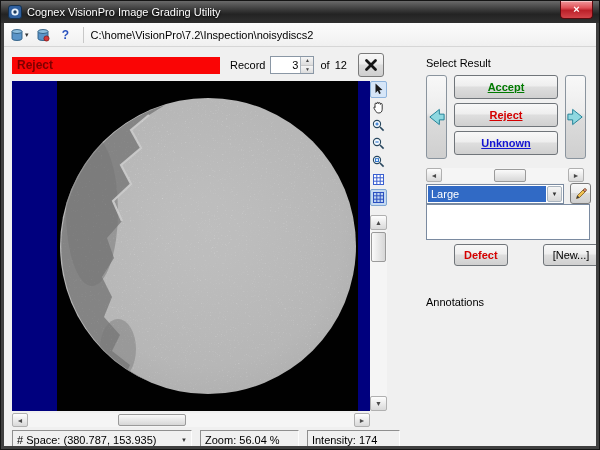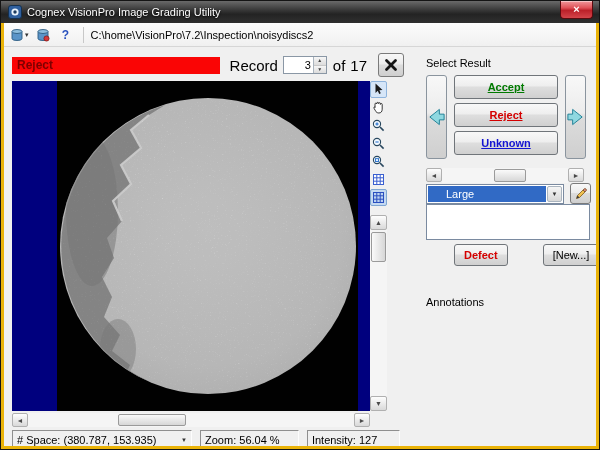--- a/index.html
+++ b/index.html
@@ -1,17 +1,17 @@
 <!DOCTYPE html>
 <html><head>
 <meta charset="utf-8">
 <style>
   * { box-sizing: border-box; margin: 0; padding: 0; }
   html,body { width:600px; height:450px; overflow:hidden; font-family:"Liberation Sans", sans-serif; }
-  .window { width:600px; height:450px; background:#eab308; border:1px solid #141414; display:flex; flex-direction:column; }
+  .window { width:600px; height:450px; background:#404040; border:1px solid #141414; display:flex; flex-direction:column; }
   
   .titlebar { height:22px; flex:none; position:relative; display:flex; align-items:center; gap:5px; padding-left:7px;
     background:linear-gradient(180deg,#6a6a6a 0%,#3f3f3f 35%,#232323 60%,#303030 100%); }
   .titlebar .title { color:#fff; font-size:11px; text-shadow:0 1px 2px #000; }
   .close-btn { position:absolute; right:6px; top:0; width:33px; height:18px; text-align:center; line-height:16px;
     color:#fff; font-size:11px; font-weight:bold; cursor:default;
     background:linear-gradient(#f0989b,#e05258 40%,#bc2129 55%,#d4444a);
     border:1px solid #5a0a0e; border-top:none; border-radius:0 0 4px 4px;
     box-shadow:inset 0 1px 0 rgba(255,255,255,.45); }
   
@@ -26,21 +26,21 @@
   .tb-sep { width:1px; height:16px; background:#c8c8c8; margin:0 4px; }
   .tb-path { font-size:11px; color:#000; }
   
   .main { flex:1; display:flex; }
   .left-col { width:400px; flex:none; padding:5px 0 0 8px; }
   .right-col { flex:1; padding:10px 8px 0 22px; }
   
   .control-row { display:flex; align-items:center; height:26px; }
   .banner { width:208px; height:17px; background:#fa0505; color:#7e0000; font-size:12px; font-weight:bold;
     line-height:17px; padding-left:5px; }
-  .lbl { font-size:15px; color:#000; }
+  .lbl { font-size:11px; color:#000; }
   .record-lbl { margin-left:10px; }
   .spinbox { margin-left:5px; width:44px; height:18px; background:#fff; border:1px solid #8a97a5; display:flex; }
   .spin-val { flex:1; font-size:11px; text-align:right; line-height:16px; padding-right:2px; }
   .spin-btns { width:13px; display:flex; flex-direction:column; border-left:1px solid #aab4be; }
   .spin-btn { flex:1; font-size:5px; color:#444; text-align:center; line-height:7px;
     background:linear-gradient(#f6f6f6,#dcdcdc); border-bottom:1px solid #c8c8c8; }
   .spin-btn:last-child { border-bottom:none; }
   .of-lbl { margin-left:6px; }
   .total-lbl { margin-left:5px; }
   .xbtn { margin-left:11px; width:26px; height:24px; display:flex; align-items:center; justify-content:center;
@@ -87,21 +87,21 @@
     background:linear-gradient(#f8f8f8,#eeeeee 45%,#dedede 50%,#d0d0d0); border:1px solid #70757a; border-radius:3px; }
   .accept-btn { color:#007a00; }
   .reject-btn { color:#d40000; }
   .unknown-btn { color:#1414d2; }
   .hscroll2 { width:158px; height:15px; margin-top:9px; display:flex; }
   .hs2-thumb { position:absolute; left:52px; width:32px; top:1px; bottom:1px;
     background:linear-gradient(#fafafa,#d7d7d7); border:1px solid #9a9a9a; border-radius:2px; }
   .sect { margin-top:14px; }
   .grade-row { display:flex; gap:6px; align-items:center; }
   .combo { width:138px; height:20px; background:#fff; border:1px solid #7a8aa0; display:flex; padding:1px; }
-  .combo-sel { flex:1; background:#316ac5; color:#fff; font-size:11px; line-height:16px; padding-left:18px; overflow:hidden; }
+  .combo-sel { flex:1; background:#316ac5; color:#fff; font-size:11px; line-height:16px; padding-left:3px; overflow:hidden; }
   .combo-arrow { width:15px; margin-left:1px; display:flex; align-items:center; justify-content:center; font-size:6px; color:#333;
     background:linear-gradient(#f5f5f5,#d8d8d8); border:1px solid #aab4be; border-radius:2px; }
   .edit-btn { width:21px; height:21px; display:flex; align-items:center; justify-content:center;
     background:linear-gradient(#f8f8f8,#ececec 45%,#dcdcdc 50%,#cfcfcf); border:1px solid #7a7a7a; border-radius:3px; }
   .desc-area { width:164px; height:36px; resize:none; border:1px solid #7a8aa0; font-family:"Liberation Sans",sans-serif;
     font-size:11px; padding:2px; background:#fff; }
   .cat-row { display:flex; gap:7px; }
   .cat-btn { height:22px; padding:0 9px; font-family:"Liberation Sans",sans-serif; font-size:11px;
     background:linear-gradient(#f8f8f8,#eeeeee 45%,#dedede 50%,#d0d0d0); border:1px solid #70757a; border-radius:3px;margin-left:28px; }
   .defect-btn { color:#d40000; font-weight:bold; }
@@ -156,21 +156,21 @@
           <div class="banner">Reject</div>
           <span class="lbl record-lbl">Record</span>
           <div class="spinbox">
             <span class="spin-val">3</span>
             <div class="spin-btns">
               <div class="spin-btn">▲</div>
               <div class="spin-btn">▼</div>
             </div>
           </div>
           <span class="lbl of-lbl">of</span>
-          <span class="lbl total-lbl">17</span>
+          <span class="lbl total-lbl">12</span>
           <div class="xbtn">
             <svg width="14" height="14" viewBox="0 0 14 14">
               <line x1="2.5" y1="2.5" x2="11.5" y2="11.5" stroke="#141414" stroke-width="2.8" stroke-linecap="round"></line>
               <line x1="11.5" y1="2.5" x2="2.5" y2="11.5" stroke="#141414" stroke-width="2.8" stroke-linecap="round"></line>
             </svg>
           </div>
         </div>
 
         <div class="viewer-row">
           <div class="viewer">
@@ -280,21 +280,21 @@
 
         <div class="statusbar">
           <div class="status-panel sp1">
             <span># Space: (380.787, 153.935)</span>
             <span class="dd">▼</span>
           </div>
           <div class="status-panel sp2">
             <span>Zoom: 56.04 %</span>
           </div>
           <div class="status-panel sp3">
-            <span>Intensity: 127</span>
+            <span>Intensity: 174</span>
           </div>
         </div>
       </div>
 
       <div class="right-col">
         <div class="lbl2">Select Result</div>
 
         <div class="result-row">
           <button class="nav-btn">
             <svg width="20" height="20" viewBox="0 0 20 20">

